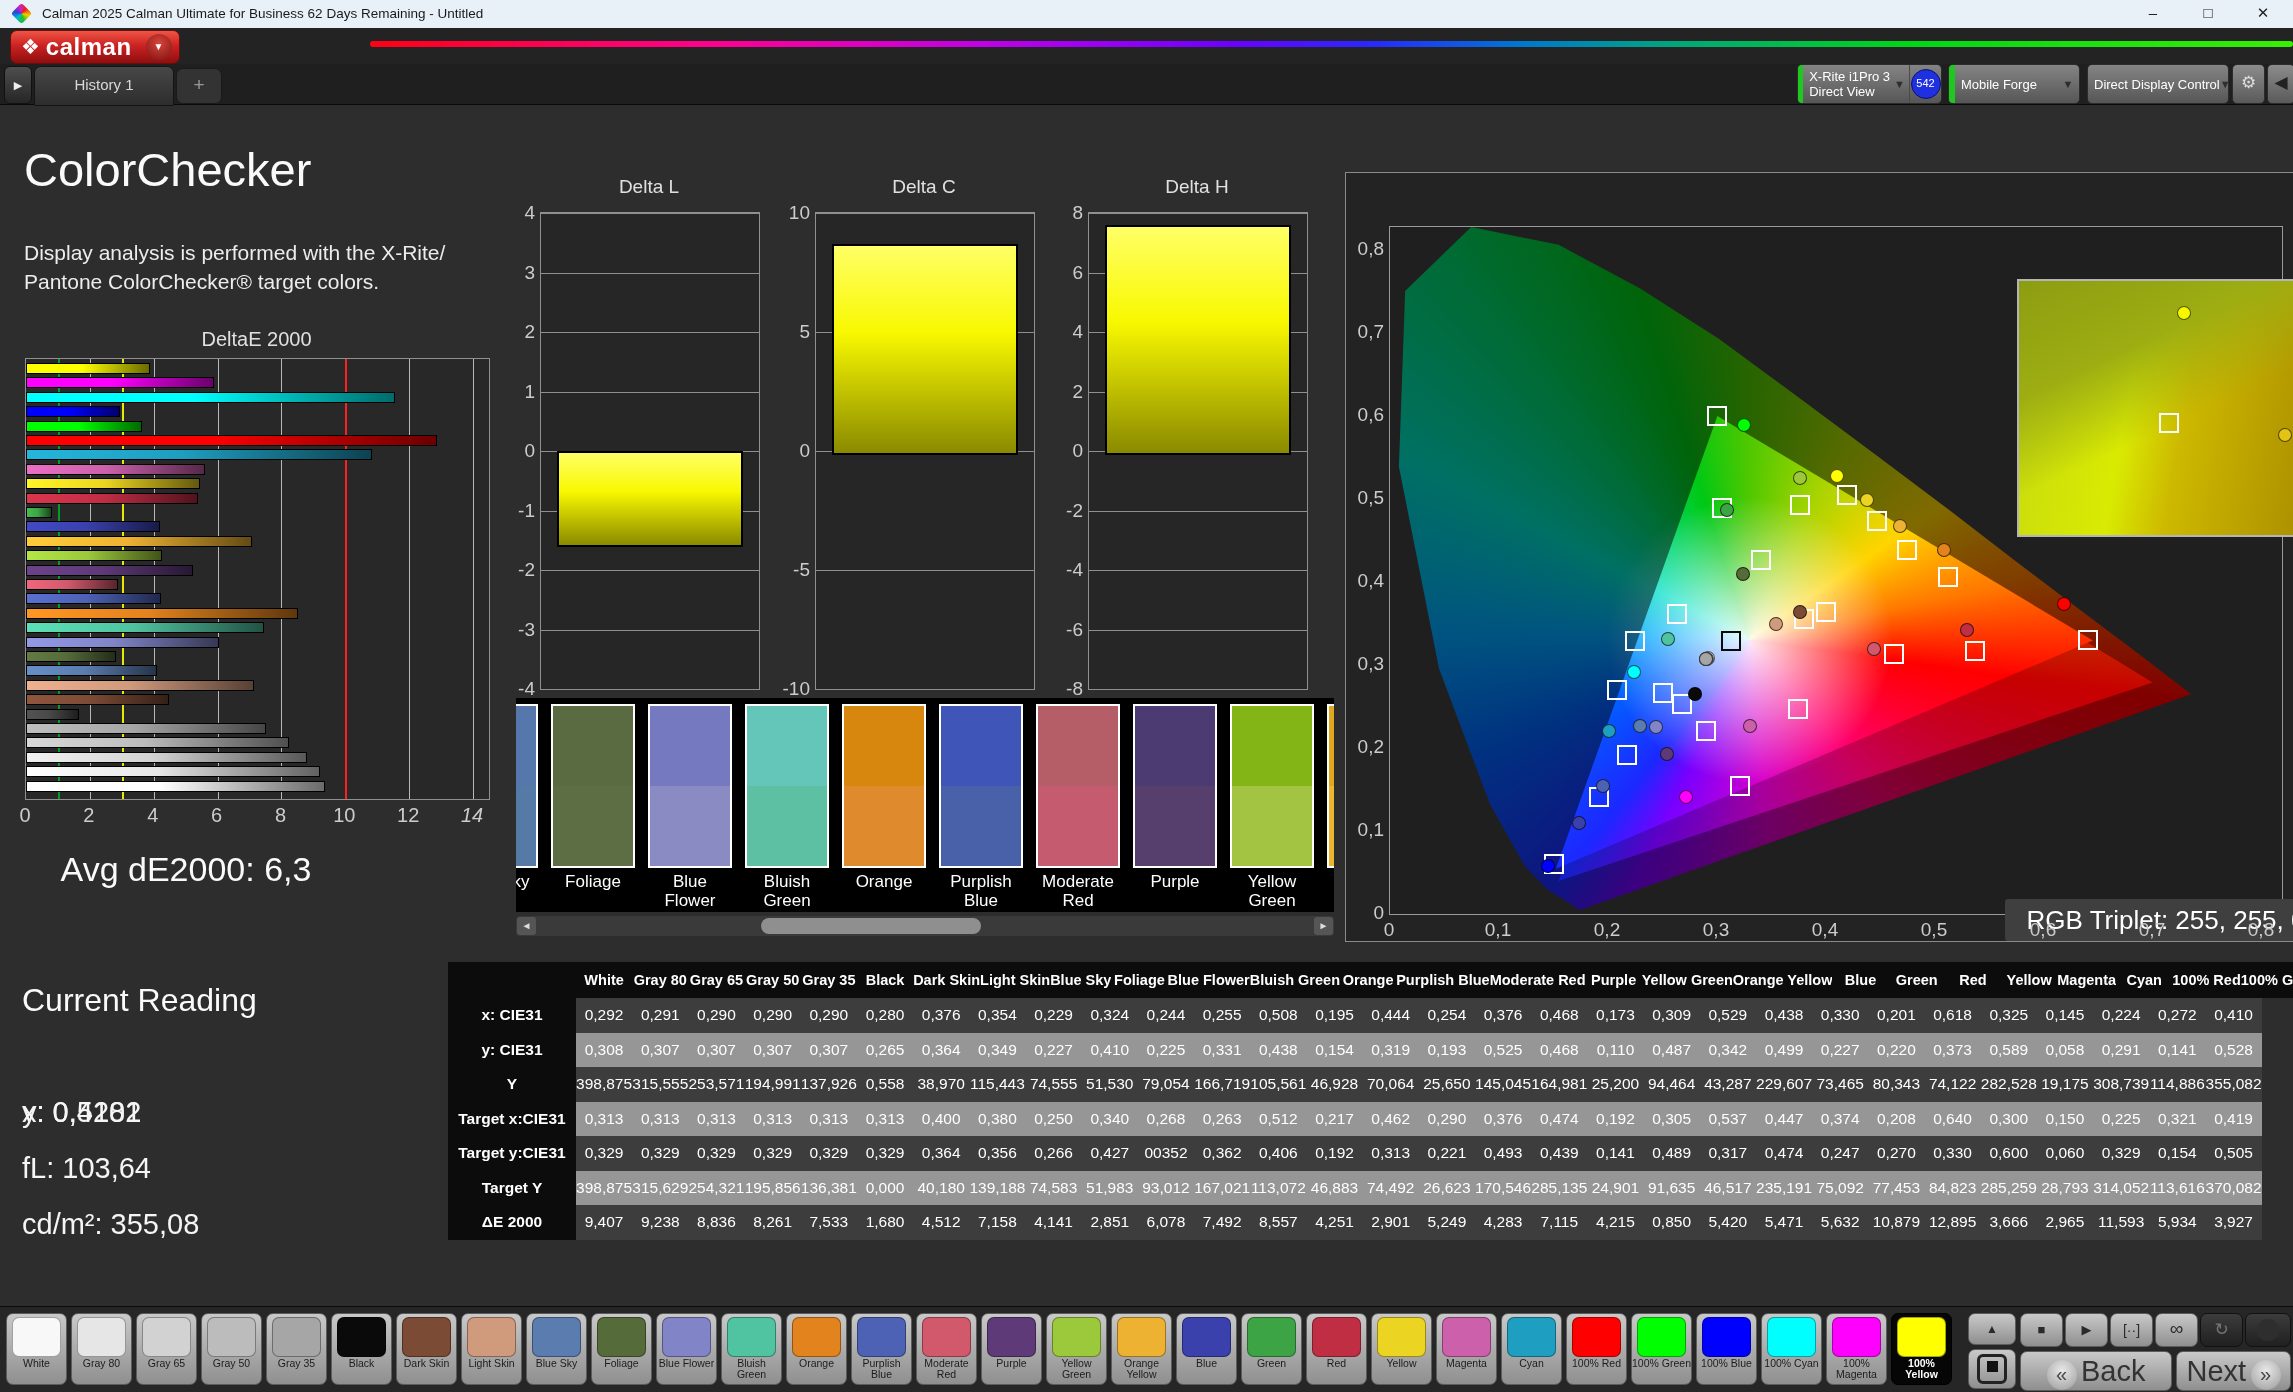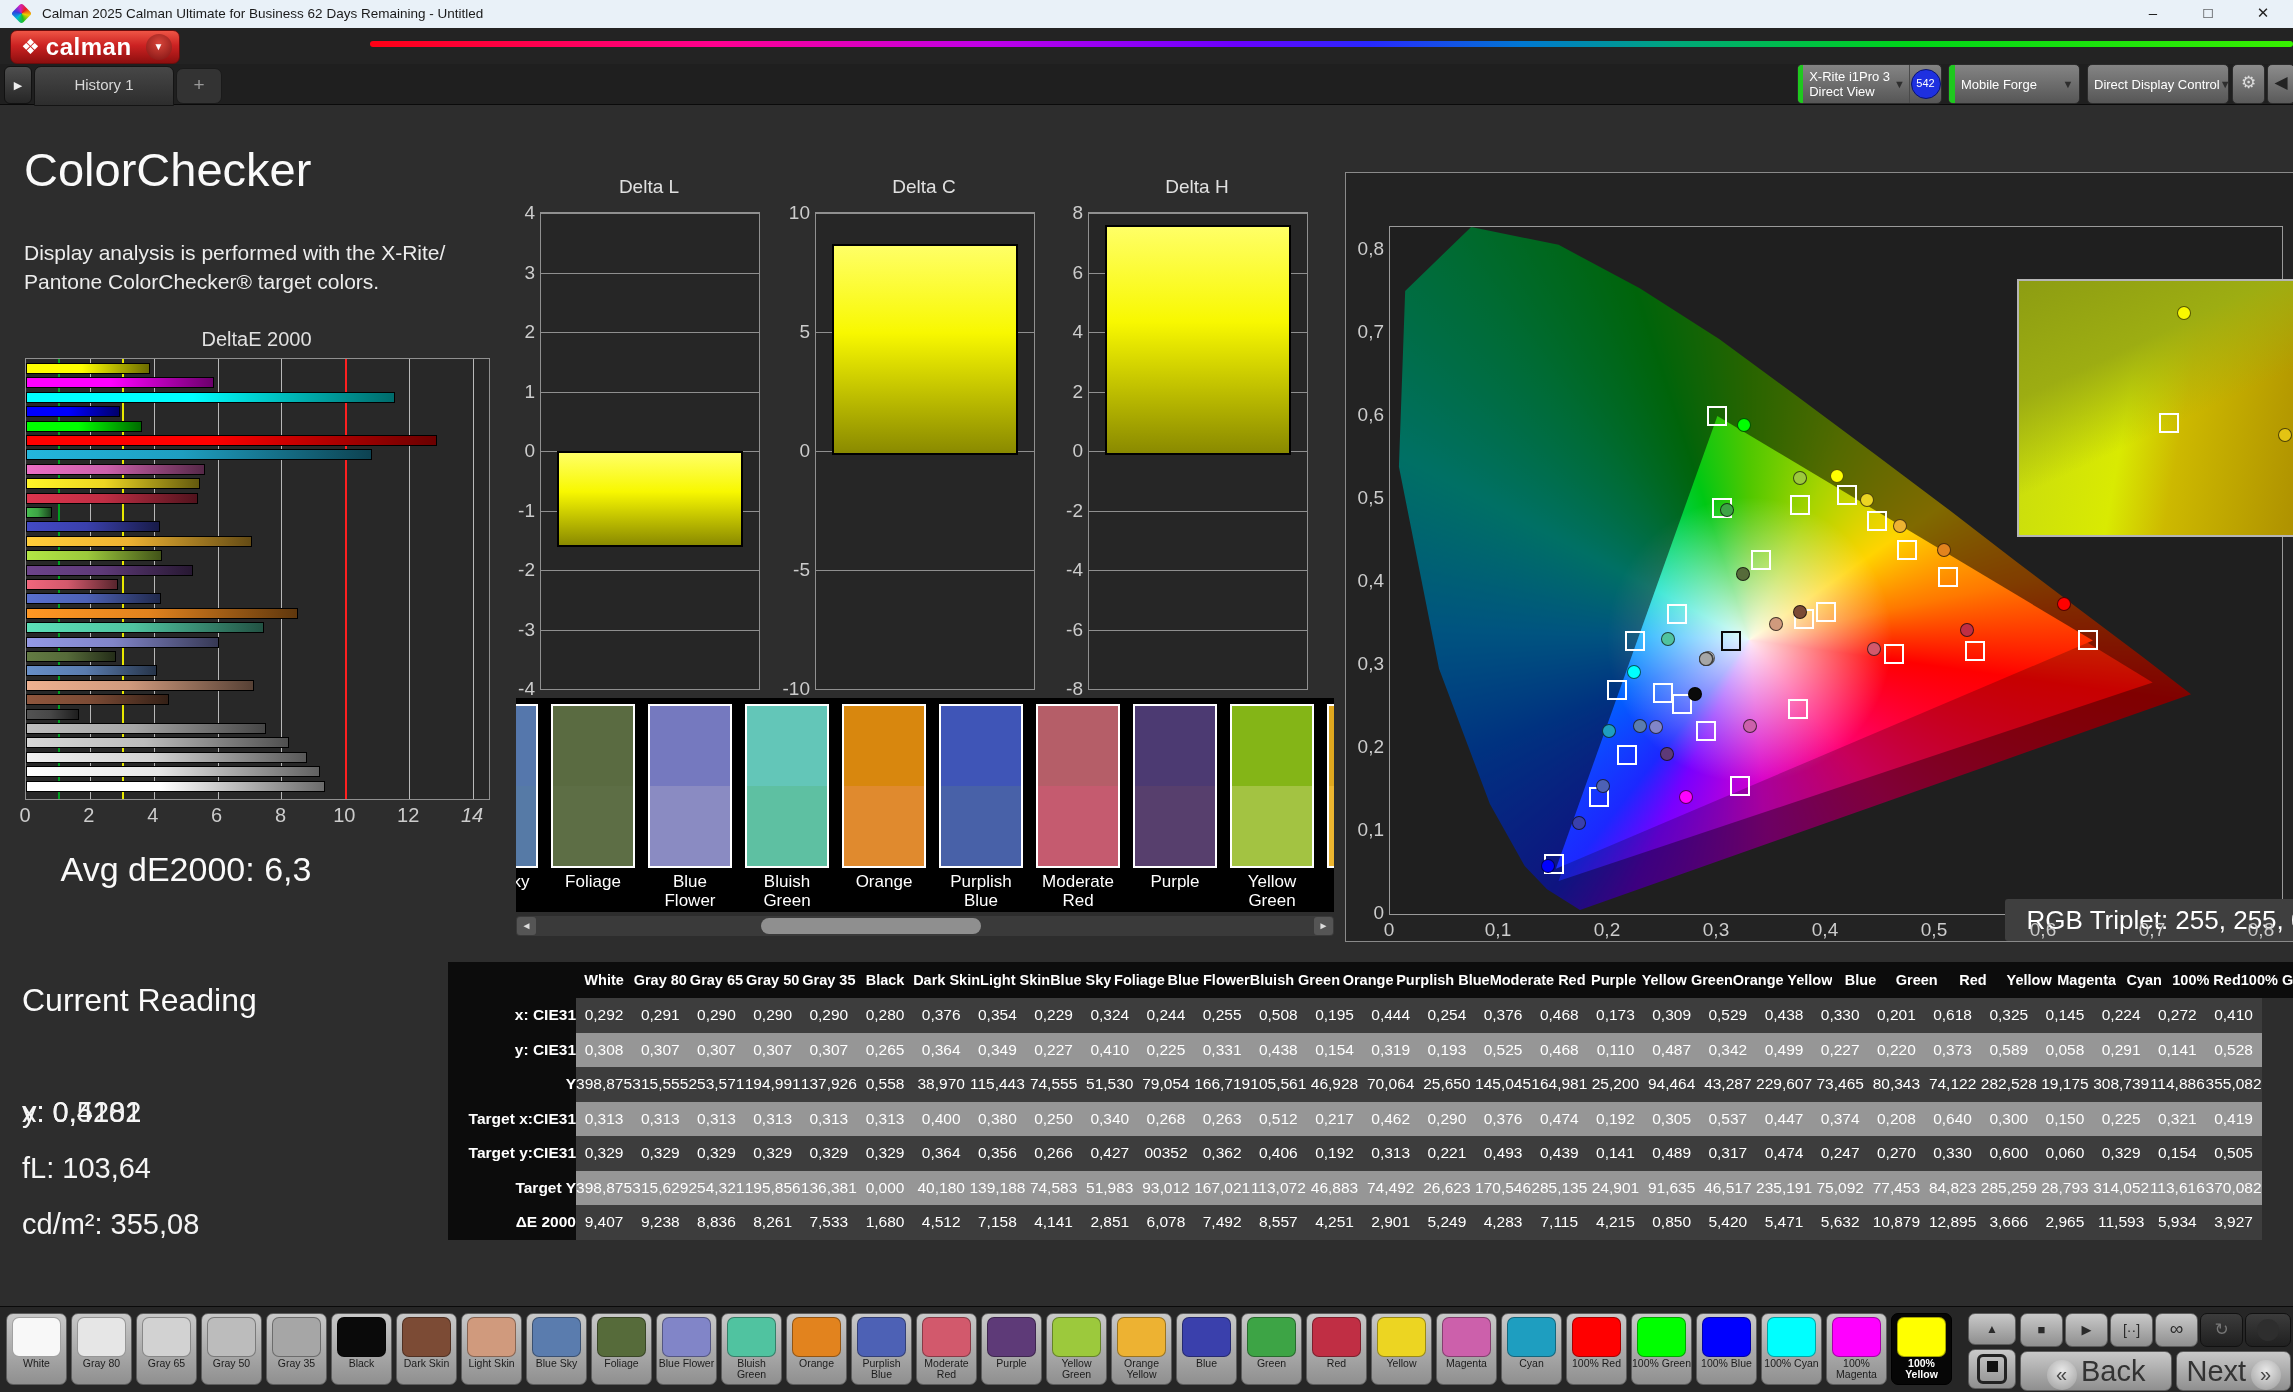--- a/index.html
+++ b/index.html
@@ -96,21 +96,21 @@
   #inset{left:627px;top:52px;width:298px;height:254px;border:2px solid #b5b5b5;
      background:linear-gradient(100deg,#c6da10 0%,#d9ea02 38%,#cdb900 55%,#a98a00 100%);}
   #inset-olive{position:absolute;left:0;top:0;width:100%;height:100%;
      background:linear-gradient(155deg,#8d9d12 0%,#9dad12 30%,rgba(150,160,20,0) 55%);}
   #rgbbox{left:615px;top:672px;width:322px;height:42px;background:#3f3f3f;border-radius:3px;
      text-align:center;line-height:42px;font-size:26px;color:#fff;}
   
   #ctable{left:448px;top:962px;width:1814px;}
   .trow{display:flex;width:100%;}
   .tcell{flex:0 0 56.2px;text-align:center;font-size:15px;color:#fff;white-space:nowrap;overflow:visible;}
-  .tlabel{flex:0 0 128px;box-sizing:border-box;text-align:right;font-weight:bold;
+  .tlabel{flex:0 0 128px;box-sizing:border-box;text-align:center;font-weight:bold;
      background:#0c0c0c;}
   #t-head .tcell{background:#0c0c0c;font-weight:bold;height:36px;line-height:36px;font-size:14.5px;}
   .r-dark .tcell{background:#3d3d3d;}
   .r-light .tcell{background:#969696;}
   .r-dark .tlabel,.r-light .tlabel{background:#0c0c0c;}
   .trow.data .tcell{height:34.5px;line-height:34.5px;font-size:15.5px;}
   
   #toolbar{left:0;top:1306px;width:2293px;height:86px;background:#262626;border-top:1px solid #0a0a0a;}
   .pbtn{position:absolute;top:6px;width:61px;height:72px;border-radius:7px;
      background:linear-gradient(#c9c9c9,#8f8f8f);border:1px solid #5c5c5c;box-sizing:border-box;}

